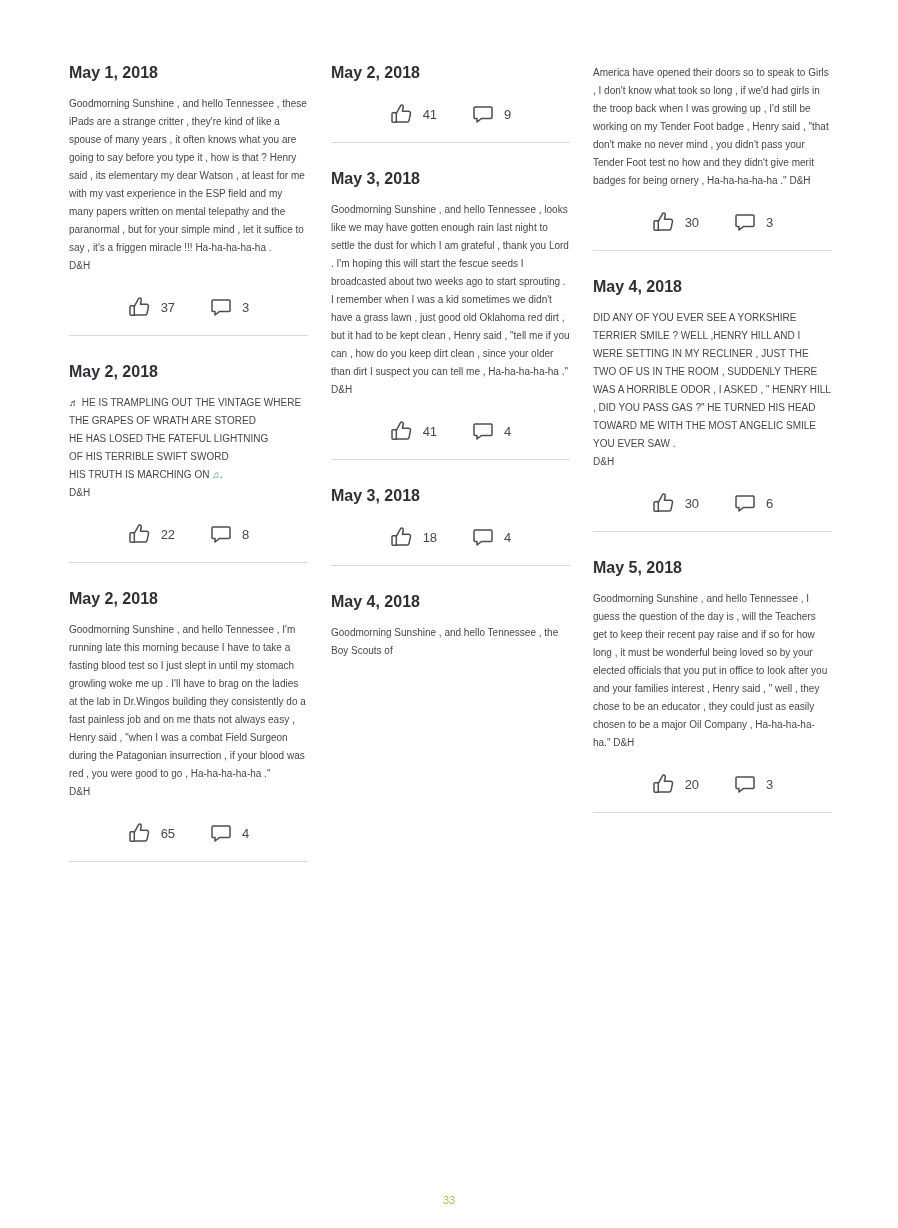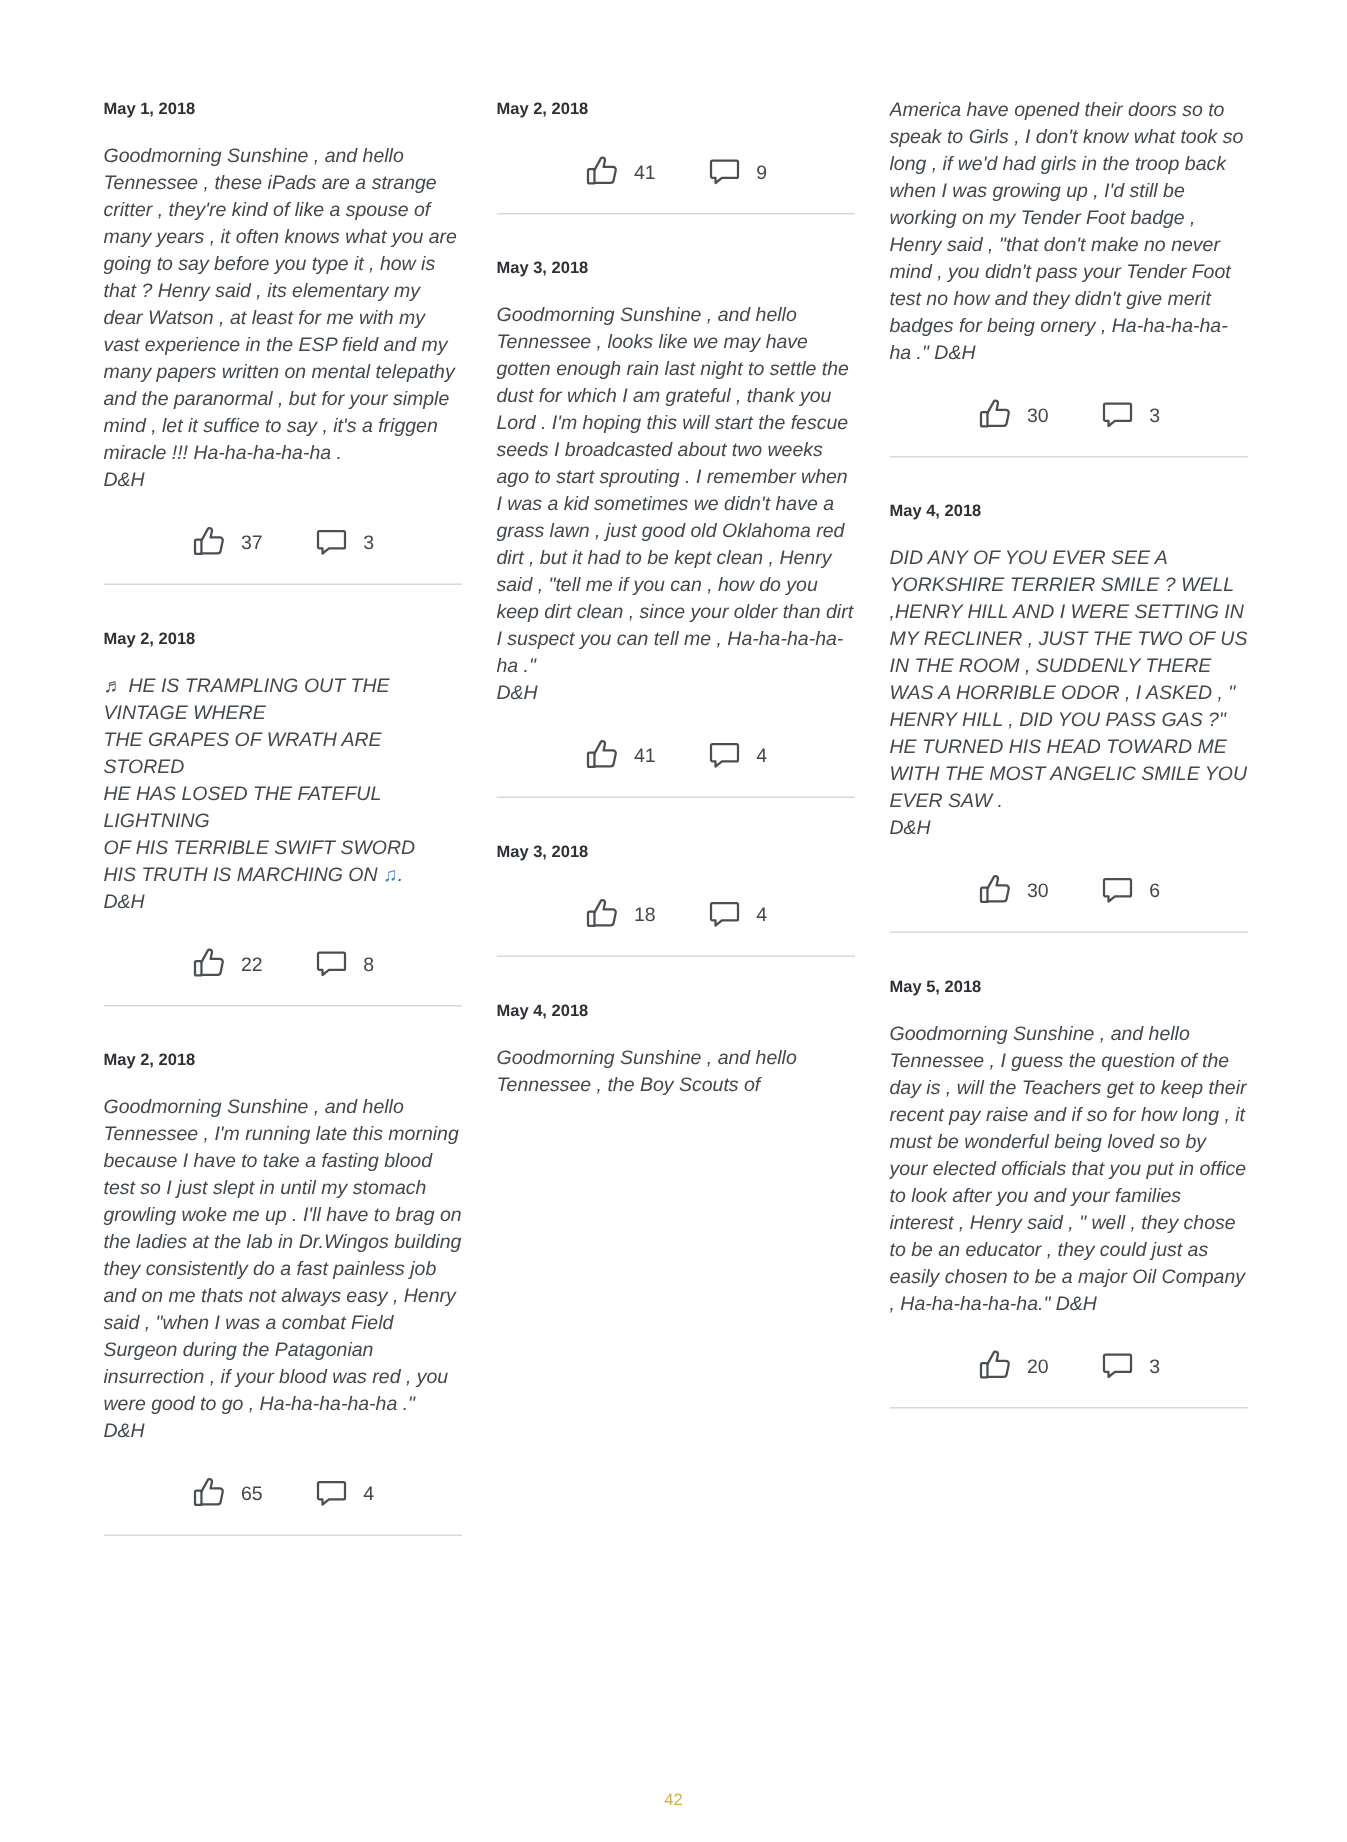--- a/index.html
+++ b/index.html
@@ -19,26 +19,26 @@
     font-family:"Liberation Sans","DejaVu Sans",sans-serif;
     position:relative;overflow:hidden;
   }
   .page{
     position:absolute;inset:0;
     padding:64px 67px 56px 69px;
     display:flex;gap:23px;overflow:hidden;
   }
   .column{flex:0 0 239px;width:239px;overflow:hidden;}
   .post-date{
-    font-size:11px;font-weight:700;color:var(--date);
+    font-size:16px;font-weight:700;color:var(--date);
     margin:0 0 13px;line-height:18px;
   }
   .post-body{
-    font-size:13px;color:var(--body);
-    line-height:18px;margin:0;white-space:pre-line;font-style:italic;
+    font-size:10px;color:var(--body);
+    line-height:18px;margin:0;white-space:pre-line;
   }
   .engagement{
     display:flex;justify-content:center;align-items:center;
     gap:34px;margin:20px 0 16px;
   }
   .eng-group{display:flex;align-items:center;gap:9px;cursor:pointer;}
   .eng-icon svg{display:block;width:24px;height:24px;color:var(--icon);}
   .eng-count{font-size:13px;color:var(--body);}
   .post-divider{border:none;border-top:1px solid var(--divider);margin:0 0 27px;}
   .music-note.prefix{color:var(--music-prefix);}
@@ -289,13 +289,13 @@
         </span>
         <span class="eng-count">3</span>
       </div>
     </div>
     <hr class="post-divider">
   </section>
 
 </div>
 </div>
 
-<div class="page-number">42</div>
+<div class="page-number">33</div>
 
 </body></html>

